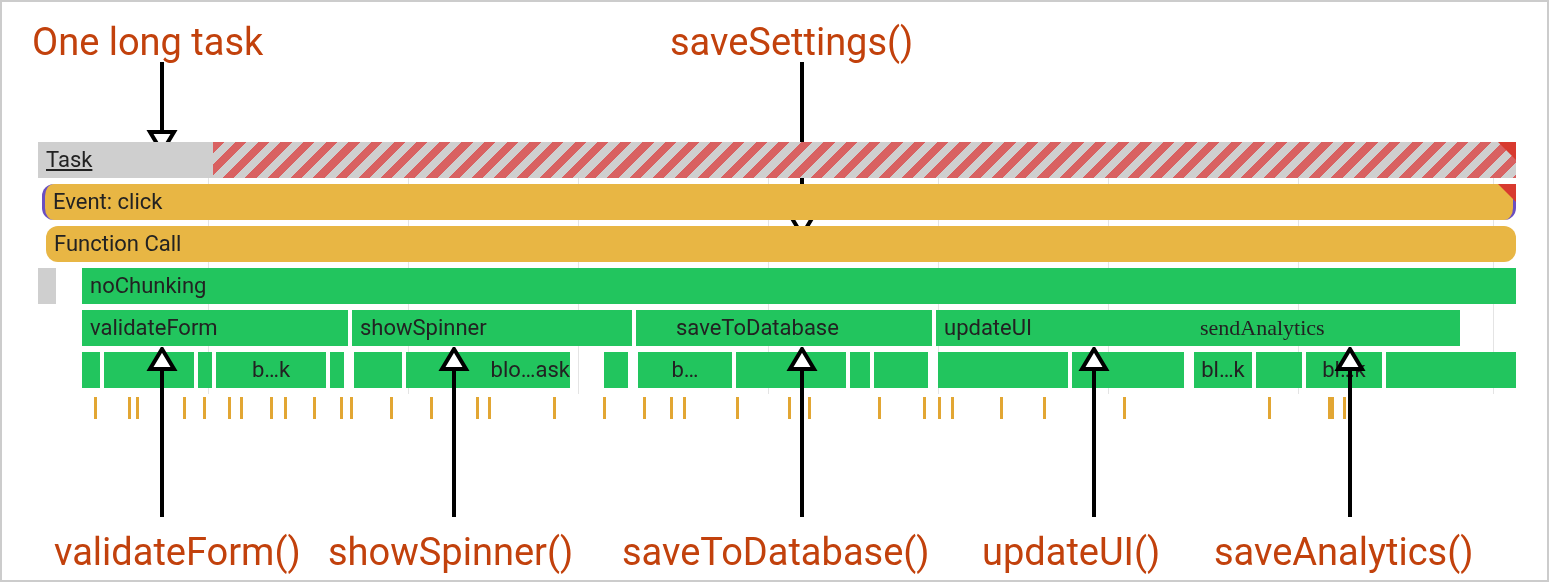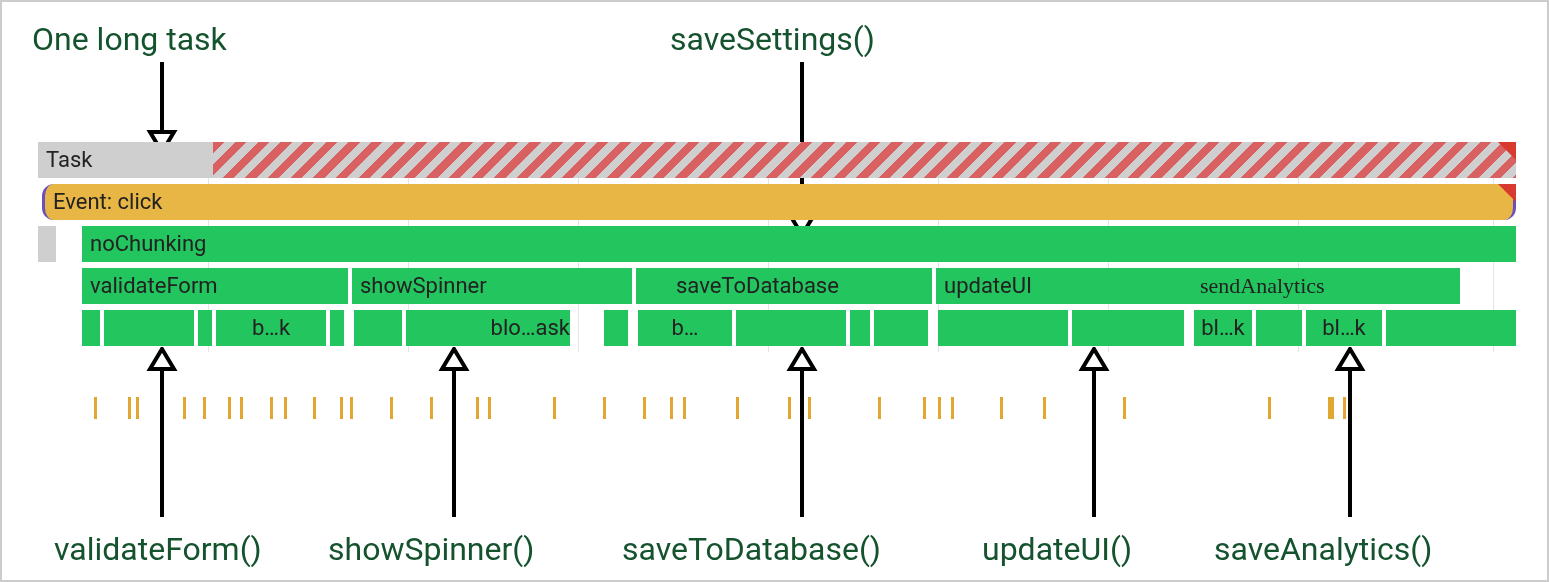--- a/index.html
+++ b/index.html
@@ -7,22 +7,22 @@
     font-family: -apple-system, BlinkMacSystemFont, "Segoe UI", Roboto, Helvetica, Arial, sans-serif;
     background: #fff;
     width: 1549px;
     height: 582px;
     position: relative;
     border: 2px solid #ccc;
     overflow: hidden;
   }
   .annotation-text {
     position: absolute;
-    font-size: 32px;
-    color: #14532d;
+    font-size: 38px;
+    color: #c2410c;
     white-space: nowrap;
   }
   .arrow { position: absolute; }
   .flame {
     position: absolute;
     left: 36px;
     top: 140px;
     width: 1478px;
   }
   .row {
@@ -86,30 +86,33 @@
   <div class="gridline" style="left:170px;"></div>
   <div class="gridline" style="left:370px;"></div>
   <div class="gridline" style="left:540px;"></div>
   <div class="gridline" style="left:730px;"></div>
   <div class="gridline" style="left:900px;"></div>
   <div class="gridline" style="left:1070px;"></div>
   <div class="gridline" style="left:1260px;"></div>
   <div class="gridline" style="left:1455px;"></div>
 
   <div class="row">
-    <div class="bar task-gray" style="left:0; width:175px;">Task</div>
+    <div class="bar task-gray" style="left:0; width:175px;text-decoration:underline;">Task</div>
     <div class="bar task-hatch" style="left:175px; width:1303px;"></div>
     <div class="red-corner"></div>
   </div>
 
   <div class="row">
     <div class="bar orange event-border" style="left:4px; width:1474px;">Event: click</div>
     <div class="red-corner" style="right:0;"></div>
   </div>
 
+  <div class="row">
+    <div class="bar orange" style="left:8px; width:1470px;">Function Call</div>
+  </div>
 
   <div class="row">
     <div class="bar task-gray" style="left:0; width:18px;"></div>
     <div class="bar green" style="left:44px; width:1434px;">noChunking</div>
   </div>
 
   <div class="row">
     <div class="bar green" style="left:44px; width:266px;">validateForm</div>
     <div class="bar green" style="left:314px; width:280px;">showSpinner</div>
     <div class="bar green" style="left:598px; width:296px;padding-left:40px;">saveToDatabase</div>

